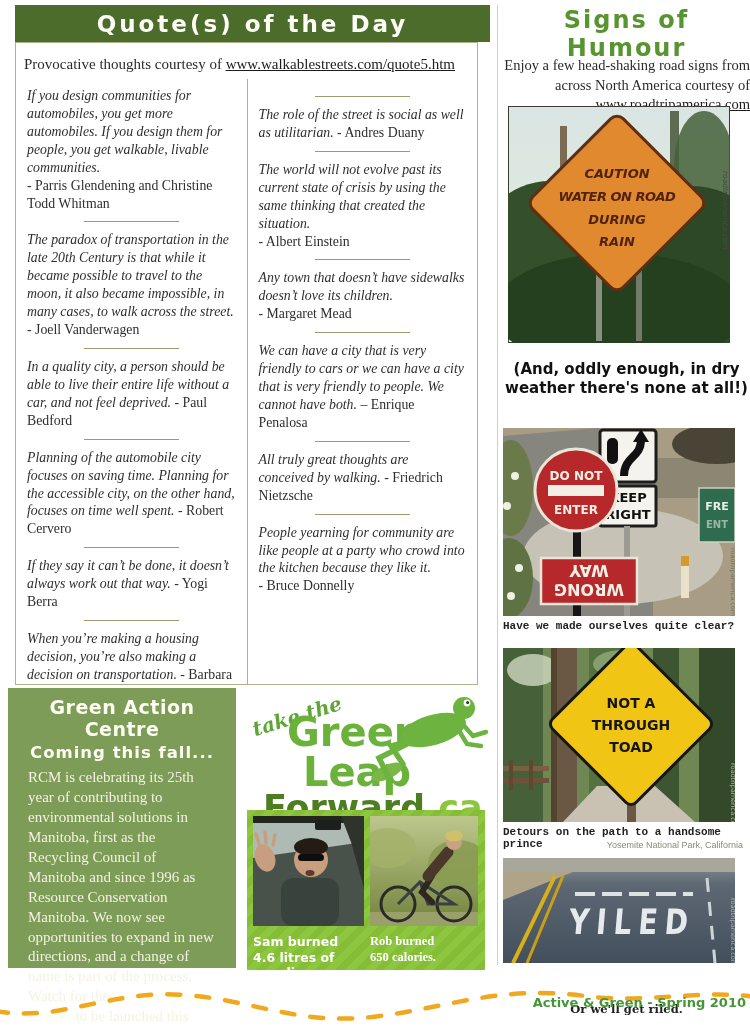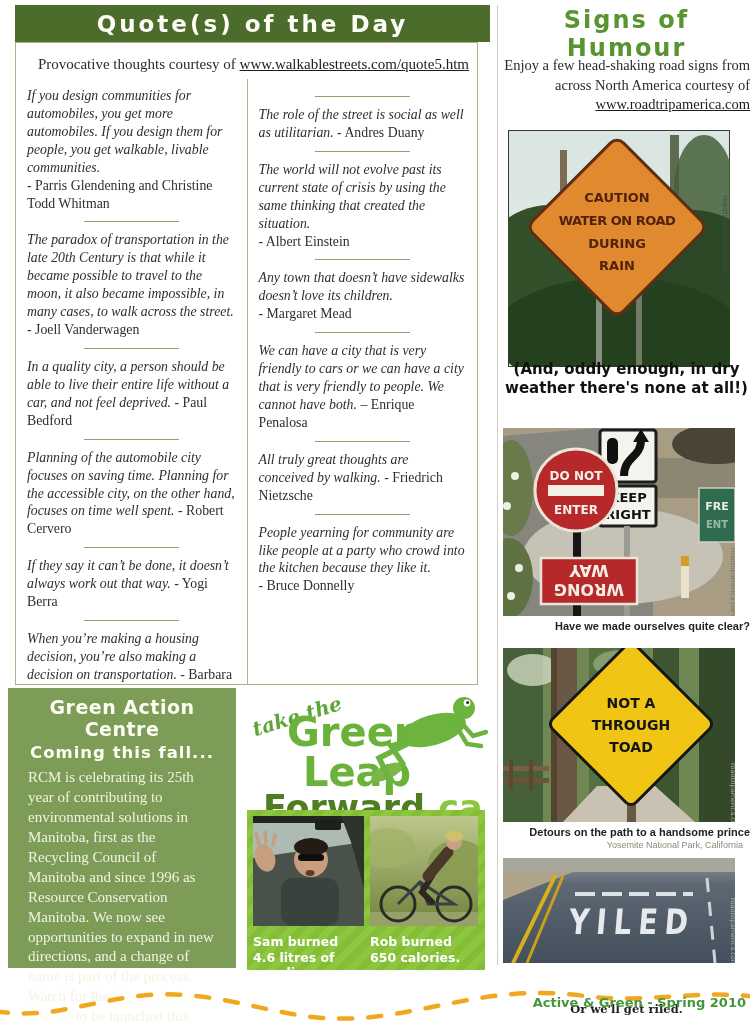--- a/index.html
+++ b/index.html
@@ -6,21 +6,21 @@
   #page{position:relative;width:750px;height:1026px;background:#fff;overflow:hidden;
         font-family:"Liberation Serif",serif;color:#1c1c1c;}
   .comic{font-family:"DejaVu Sans",sans-serif;font-weight:bold;}
 
   
   .q-banner{position:absolute;left:15px;top:5px;width:475px;height:37px;background:#4c6c2c;
             display:flex;align-items:center;justify-content:center;}
   .q-banner h1{margin:0;color:#fdfdf6;font-size:23px;letter-spacing:3px;}
   .q-box{position:absolute;left:15px;top:42px;width:463px;height:643px;border:1px solid #b6ae8a;
          background:#fff;overflow:hidden;box-sizing:border-box;}
-  .q-intro{margin:13px 8px 6px 8px;text-align:right;font-size:15px;color:#2b2b2b;}
+  .q-intro{margin:13px 8px 6px 8px;text-align:left;font-size:15px;color:#2b2b2b;}
   .q-intro a{color:#1c1c1c;text-decoration:underline;}
   .q-cols{display:flex;align-items:stretch;}
   .q-col{width:50%;box-sizing:border-box;padding:8px 11px 6px 11px;}
   .q-col + .q-col{border-left:1px solid #b6ae8a;}
   .quote{margin:0;font-size:13.8px;line-height:1.3;color:#2e2e2e;}
   .qt{font-style:italic;}
   .qa{font-style:normal;}
   .qsep{width:95px;border-top:1px solid #9c9a6e;margin:9px auto 9px auto;}
 
   
@@ -30,22 +30,22 @@
   .r-col{position:absolute;left:503px;top:0;width:247px;height:1026px;}
   .r-col h2{position:absolute;left:0;top:6px;width:247px;margin:0;text-align:center;
             color:#58942f;font-size:24px;letter-spacing:2px;}
   .sign-intro{position:absolute;left:0;top:56px;width:247px;text-align:right;
               font-size:14.5px;line-height:1.35;color:#2b2b2b;}
   .sign-intro a{color:#1c1c1c;text-decoration:underline;}
   .fig{position:absolute;display:block;line-height:0;}
   .cap-lg{position:absolute;left:0;top:360px;width:247px;text-align:center;
           font-family:"DejaVu Sans",sans-serif;font-weight:bold;font-size:15px;
           line-height:1.25;color:#111;}
-  .cap-sm{position:absolute;width:247px;text-align:right;
-          font-family:Liberation Sans, sans-serif;font-weight:bold;font-size:11px;color:#222;}
+  .cap-sm{position:absolute;width:247px;text-align:left;
+          font-family:Liberation Mono, monospace;font-weight:bold;font-size:11px;color:#222;}
   .cap-sub{position:absolute;width:240px;text-align:right;
            font-family:"Liberation Sans",sans-serif;font-size:9px;color:#8a8a7a;}
   .cap-serif{position:absolute;width:247px;text-align:center;
              font-family:"DejaVu Serif",serif;font-weight:bold;font-size:11.5px;color:#222;margin-top:36px;}
 
   
   .gac{position:absolute;left:8px;top:688px;width:228px;height:280px;background:#7d9c58;
        box-sizing:border-box;padding:8px 20px;}
   .gac h3{margin:0;text-align:center;color:#fdfdf2;font-size:19px;letter-spacing:.5px;}
   .gac h4{margin:3px 0 6px 0;text-align:center;color:#fdfdf2;font-size:16.5px;letter-spacing:1px;}
@@ -135,21 +135,21 @@
   </div>
 
   <div class="vdivider"></div>
 
   <div class="r-col">
     <h2 class="comic">Signs of Humour</h2>
     <div class="sign-intro">
       <span>Enjoy a few head-shaking road signs from across North America courtesy of </span><a href="#">www.roadtripamerica.com</a>
     </div>
 
-    <div class="fig" style="left:5px;top:130px;">
+    <div class="fig" style="left:5px;top:106px;font-style:italic;">
       <svg width="222" height="237" viewBox="0 0 222 237">
         <defs>
           <linearGradient id="sky1" x1="0" y1="0" x2="0" y2="1">
             <stop offset="0" stop-color="#d9e5e3"></stop>
               <stop offset="1" stop-color="#e7ecdd"></stop>
           </linearGradient>
         </defs>
         <rect x="0" y="0" width="222" height="237" fill="url(#sky1)" stroke="#3b3b33" stroke-width="2"></rect>
         <rect x="162" y="5" width="9" height="130" fill="#5d6b50"></rect>
         <ellipse cx="196" cy="60" rx="30" ry="55" fill="#44603a" opacity="0.85"></ellipse>
@@ -341,21 +341,21 @@
           <path d="M58,60 L78,36" stroke="#4a382a" stroke-width="11" stroke-linecap="round"></path>
           <line x1="74" y1="42" x2="60" y2="56" stroke="#4a382a" stroke-width="5" stroke-linecap="round"></line>
           <circle cx="84" cy="26" r="8" fill="#c9a184"></circle>
           <ellipse cx="84" cy="20" rx="9" ry="5.5" fill="#cfc06a"></ellipse>
         </svg>
       </div>
       <div class="pcap" style="left:6px;width:113px;">
         <span>Sam burned</span><br>
         <span>4.6 litres of gasoline.</span>
       </div>
-      <div class="pcap" style="left:123px;width:112px;">
+      <div class="pcap" style="left:123px;width:112px;font-family:Liberation Serif, serif;">
         <span>Rob burned</span><br>
         <span>650 calories.</span>
       </div>
     </div>
   </div>
 
   <svg class="footer-wave" width="750" height="42" viewBox="0 0 750 42">
     <path d="M-5,28 C60,40 110,6 185,12 C255,17 300,44 380,33 C450,24 500,2 585,13 C645,21 700,6 755,14" fill="none" stroke="#f0a91e" stroke-width="4.5" stroke-dasharray="13 16" stroke-linecap="round"></path>
   </svg>
   <div class="page-num">Page 4</div>

